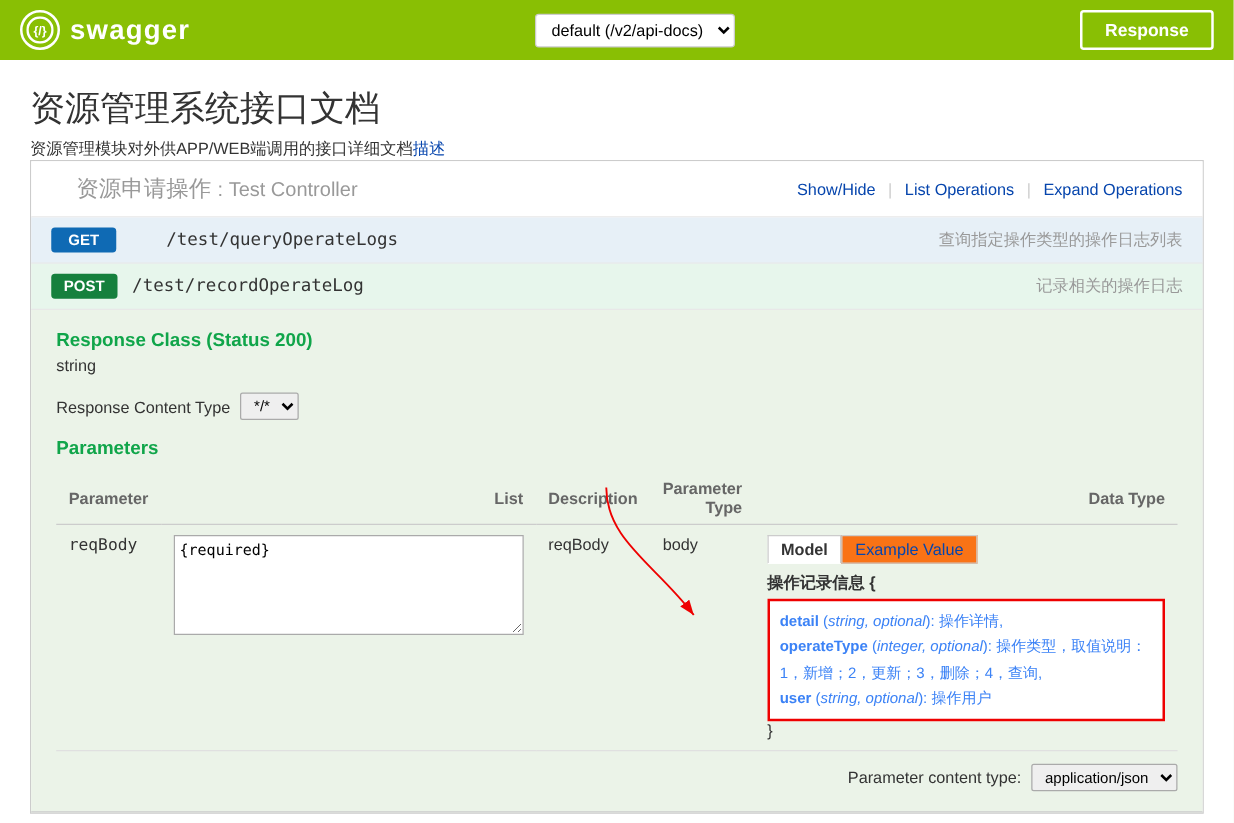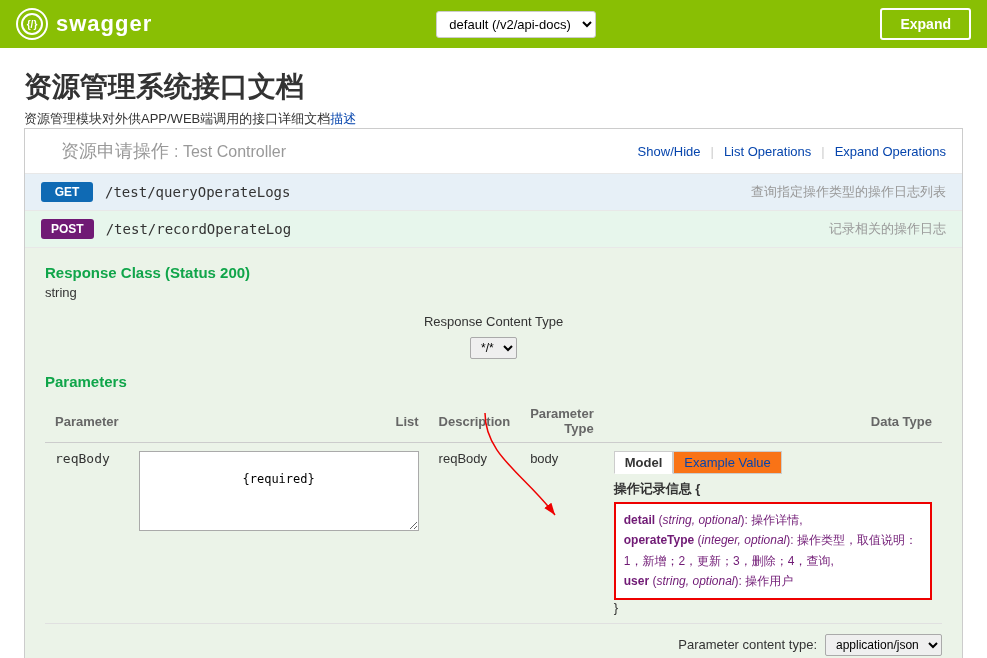--- a/index.html
+++ b/index.html
@@ -62,21 +62,21 @@
 
     
     .main {
       padding: 20px 24px;
       max-width: 987px;
     }
 
     
     .page-title {
       font-size: 28px;
-      font-weight: bold;
+      font-weight: normal;
       color: #333;
       margin-bottom: 4px;
     }
     .page-subtitle {
       font-size: 13px;
       color: #333;
     }
     .page-subtitle a {
       color: #0645ad;
       text-decoration: none;
@@ -120,36 +120,36 @@
     }
 
     
     .api-row {
       display: flex;
       align-items: center;
       padding: 8px 16px;
       border-bottom: 1px solid #e8e8e8;
       background: #e7f6ec;
     }
-    .api-row.get { background: #e7f0f7; }
+    .api-row.get { background: #e7f0f7; gap: 28px; }
     .api-row.post { background: #e7f6ec; }
 
     .method-badge {
       display: inline-block;
       padding: 3px 10px;
       border-radius: 3px;
       font-size: 12px;
       font-weight: bold;
       color: #fff;
       min-width: 52px;
       text-align: center;
       margin-right: 12px;
     }
     .method-badge.get { background: #0f6ab4; }
-    .method-badge.post { background: #701a75; }
+    .method-badge.post { background: #15803d; }
 
     .api-path {
       font-size: 14px;
       font-family: monospace;
       color: #333;
       flex: 1;
     }
     .api-desc {
       color: #999;
       font-size: 13px;
@@ -173,21 +173,20 @@
       font-size: 13px;
       margin-bottom: 14px;
     }
 
     .content-type-row {
       display: flex;
       align-items: center;
       gap: 8px;
       margin-bottom: 14px;
       font-size: 13px;
-      flex-direction: column;
     }
     .content-type-select {
       padding: 2px 6px;
       border: 1px solid #aaa;
       border-radius: 2px;
       font-size: 12px;
     }
 
     .parameters-title {
       color: #10a54a;
@@ -219,26 +218,25 @@
       font-family: monospace;
       font-size: 13px;
       color: #333;
       white-space: nowrap;
     }
 
     .param-textarea {
       width: 280px;
       height: 80px;
       border: 1px solid #aaa;
-      padding: 20px;
+      padding: 4px;
       font-size: 12px;
       font-family: monospace;
       resize: vertical;
       background: #fff;
-      text-align: center;
     }
 
     .param-type-col {
       color: #333;
     }
 
     .model-tabs {
       display: flex;
       gap: 0;
       margin-bottom: 6px;
@@ -263,21 +261,21 @@
 
     .model-title {
       font-size: 13px;
       font-weight: bold;
       color: #333;
       margin-bottom: 4px;
     }
     .model-body {
       font-size: 12px;
       line-height: 1.7;
-      color: #701a75;
+      color: #3b82f6;
       border: 2px solid #e00;
       padding: 6px 8px;
       background: #fff;
       display: inline-block;
       min-width: 260px;
     }
     .model-field {
       display: block;
     }
     .model-field-name {
@@ -307,21 +305,21 @@
         <text x="11" y="15" text-anchor="middle" fill="#fff" font-size="10" font-weight="bold">{/}</text>
       </svg>
     </div>
     <span class="header-logo-text">swagger</span>
   </div>
   <div class="header-center">
     <select class="header-select">
       <option value="default (/v2/api-docs)">default (/v2/api-docs)</option>
     </select>
   </div>
-  <button class="header-explore-btn">Expand</button>
+  <button class="header-explore-btn">Response</button>
 </div>
 
 <div class="main">
 
   <h1 class="page-title">资源管理系统接口文档</h1>
   <p class="page-subtitle">
     <span>资源管理模块对外供APP/WEB端调用的接口详细文档</span><a href="#">描述</a>
   </p>
 
   <div class="section">

